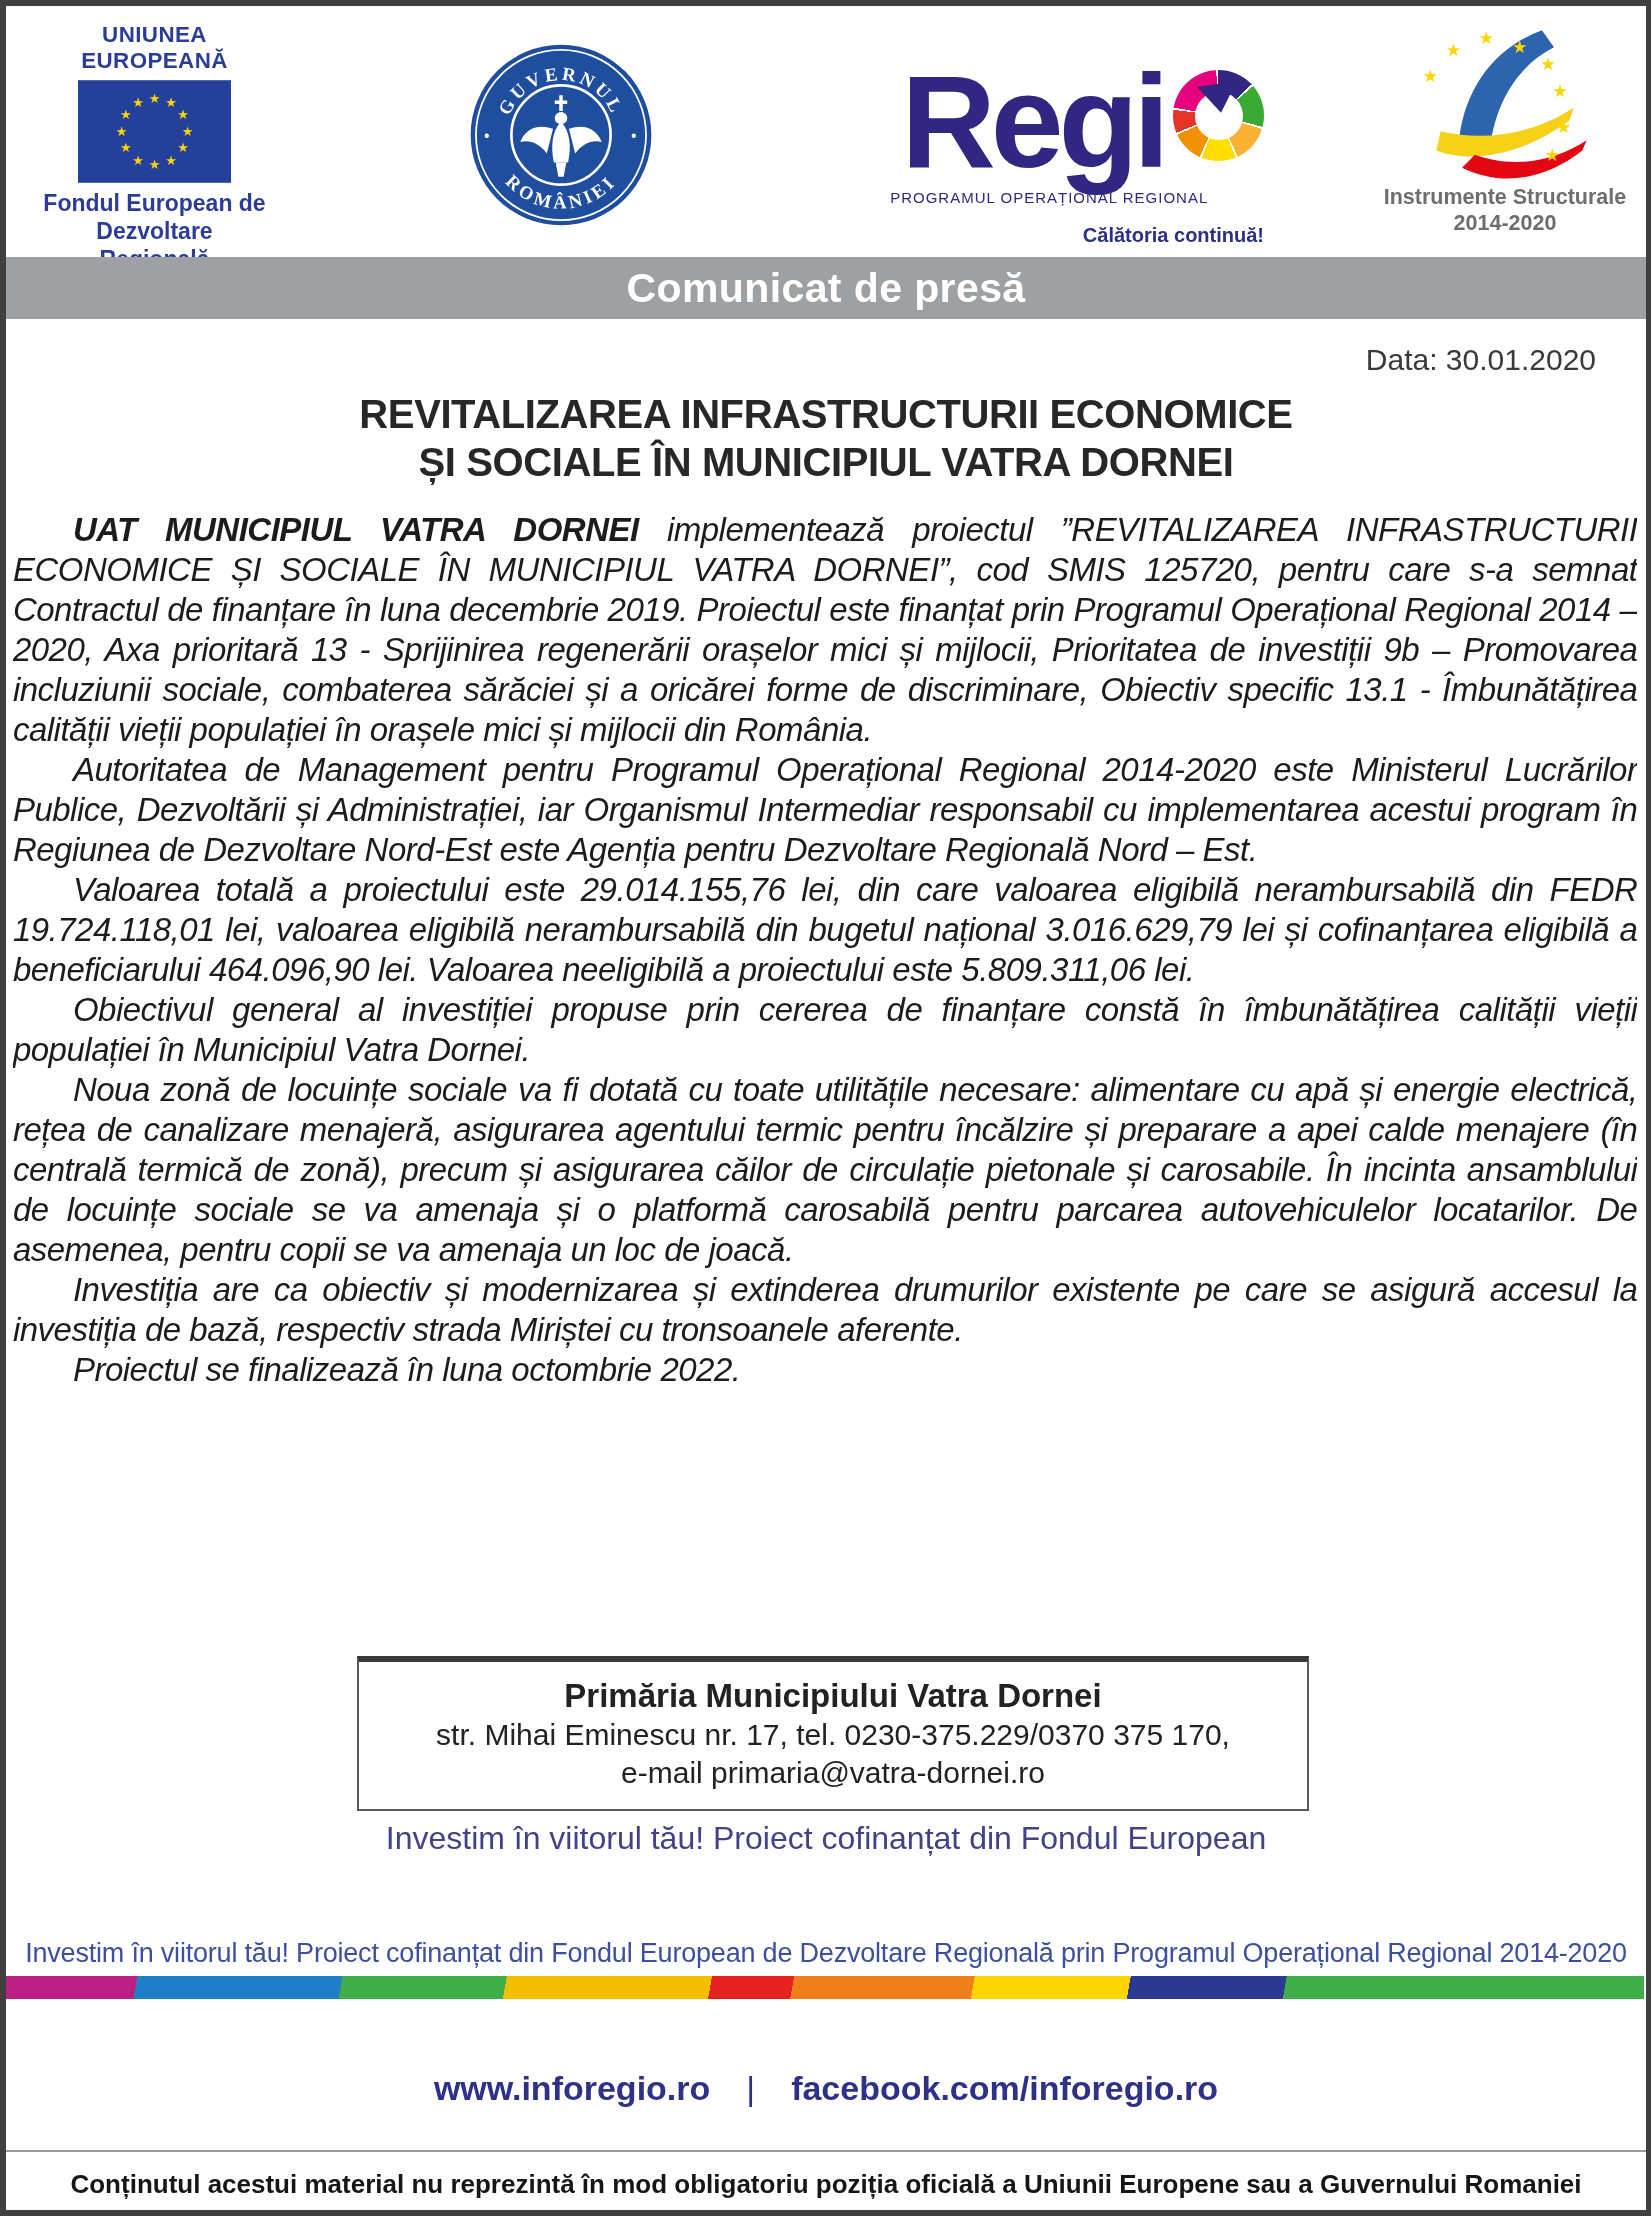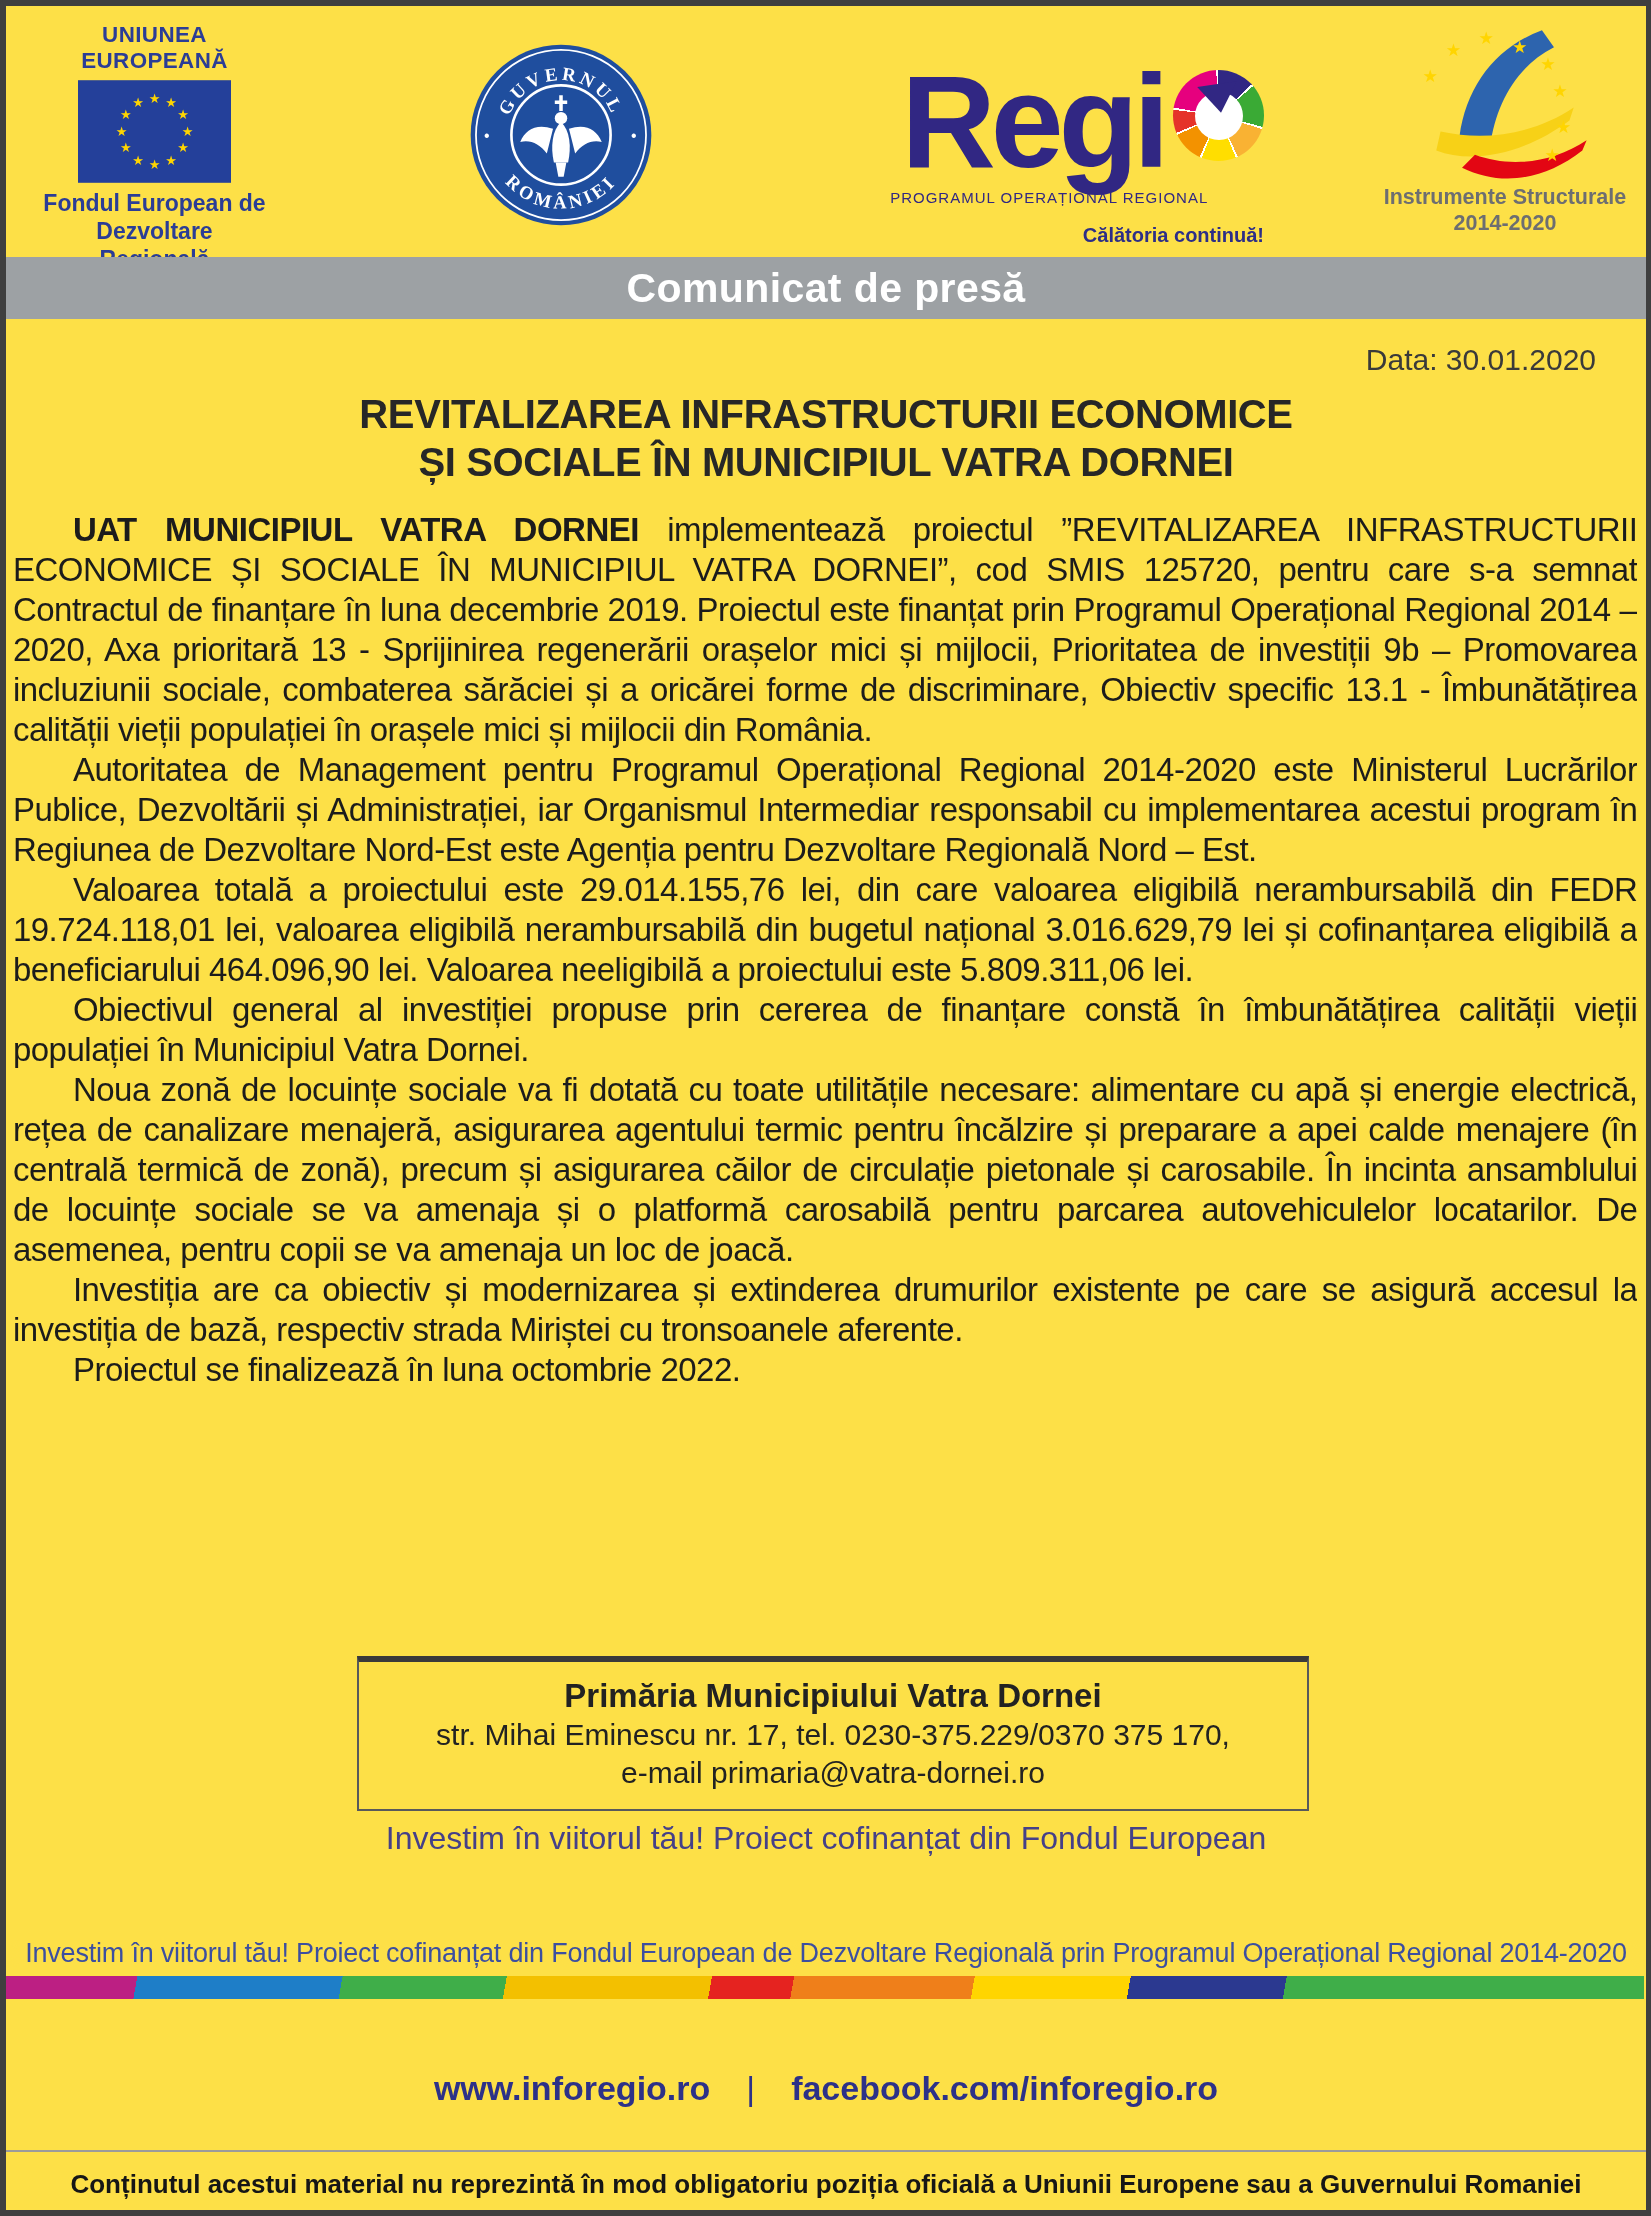--- a/index.html
+++ b/index.html
@@ -1,17 +1,17 @@
 <!DOCTYPE html>
 <html style="font-size:13.8px"><head>
 <meta charset="utf-8">
 <style>
   html,body{margin:0;padding:0;background:#e8e8e8;}
   .page{
-    position:relative;width:1652px;height:2216px;background:#fde047;
+    position:relative;width:1652px;height:2216px;background:#ffffff;
     border:6.9px solid #3f3f3f;box-sizing:border-box;overflow:hidden;
     font-family:"Liberation Sans",sans-serif;color:#1c1c1c;padding-left:36px;
   }
   
   .eu-block{position:absolute;left:36px;top:15.5px;width:225px;text-align:center;}
   .eu-title{font-size:22.4px;font-weight:bold;color:#2b3d96;letter-spacing:0.4px;}
   .eu-flag{display:block;margin:6.9px auto 5.2px auto;}
   .eu-sub{font-size:23px;font-weight:bold;color:#2b3d96;line-height:28px;}
   .gov-block{position:absolute;left:462px;top:36px;width:186px;height:186px;}
   .regio-block{position:absolute;left:879px;top:38px;width:379px;}
@@ -38,21 +38,21 @@
   
   .banner{position:absolute;left:0;top:251px;width:100%;height:62px;background:#9da1a4;
     display:flex;align-items:center;justify-content:center;}
   .banner-title{font-size:41px;font-weight:bold;color:#ffffff;letter-spacing:0.4px;}
   .date-line{position:absolute;top:337px;right:50px;font-size:30px;color:#3a3a3a;margin-left:16px;}
   .doc-title{position:absolute;top:384px;left:0;width:100%;text-align:center;
     font-size:40px;font-weight:bold;line-height:48px;color:#272727;letter-spacing:-0.4px;}
   
   .body-text{position:absolute;top:504px;left:6.9px;right:8.6px;height:1144px;overflow:hidden;}
   .body-text p{margin:0;font-size:33px;line-height:40px;text-align:justify;
-    text-indent:60px;color:#1c1c1c;letter-spacing:-0.5px;}
+    text-indent:60px;color:#1c1c1c;letter-spacing:-0.5px;font-style:italic;}
   .lead{font-weight:bold;}
   
   .contact{position:absolute;top:1650px;left:351px;width:952px;box-sizing:border-box;
     border:2.6px solid #58595b;border-top:6px solid #3a3a3a;text-align:center;
     padding:13.8px 10.3px 17px 10.3px;}
   .contact-name{font-size:33px;font-weight:bold;line-height:40px;color:#222;}
   .contact-line{font-size:30px;line-height:38px;color:#222;}
   
   .invest-center{position:absolute;top:1814px;left:0;width:100%;text-align:center;
     font-size:32px;color:#454088;}

